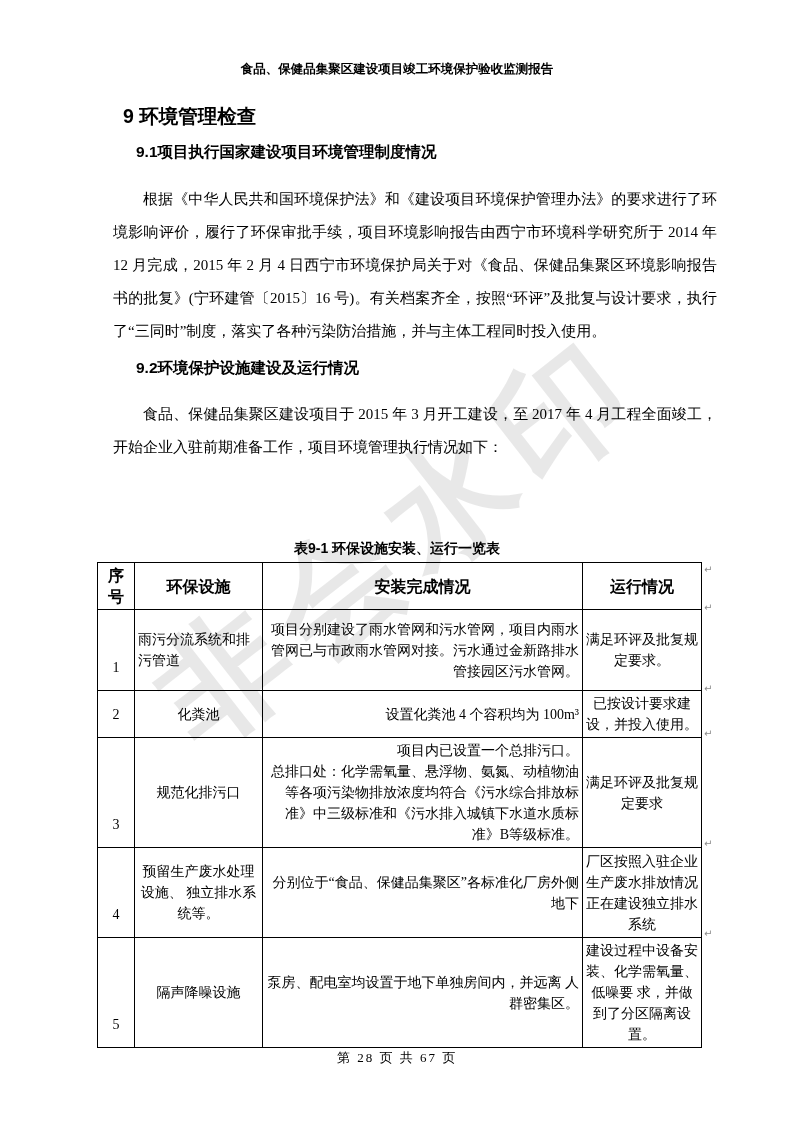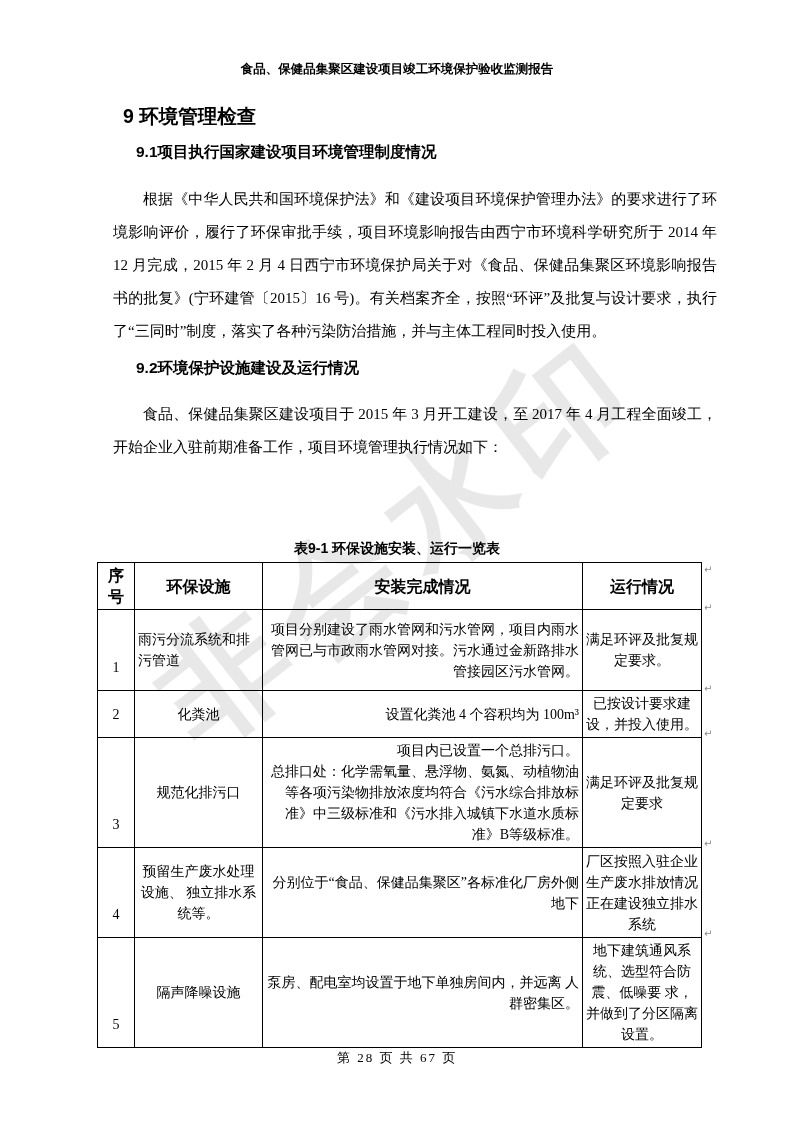--- a/index.html
+++ b/index.html
@@ -162,21 +162,21 @@
         <tr class="r4">
           <td class="no">4</td>
           <td class="fac">预留生产废水处理设施、 独立排水系统等。</td>
           <td class="ins">分别位于“食品、保健品集聚区”各标准化厂房外侧地下</td>
           <td class="st">厂区按照入驻企业生产废水排放情况正在建设独立排水系统</td>
         </tr>
         <tr class="r5">
           <td class="no">5</td>
           <td class="fac">隔声降噪设施</td>
           <td class="ins">泵房、配电室均设置于地下单独房间内，并远离 人群密集区。</td>
-          <td class="st">地下建筑通风系统、选型符合防震、低噪要 求，并做到了分区隔离设置。</td>
+          <td class="st">建设过程中设备安装、化学需氧量、低噪要 求，并做到了分区隔离设置。</td>
         </tr>
       </tbody>
     </table>
 
     <span class="pm" style="top:564px">↵</span>
     <span class="pm" style="top:602px">↵</span>
     <span class="pm" style="top:683px">↵</span>
     <span class="pm" style="top:728px">↵</span>
     <span class="pm" style="top:838px">↵</span>
     <span class="pm" style="top:928px">↵</span>

